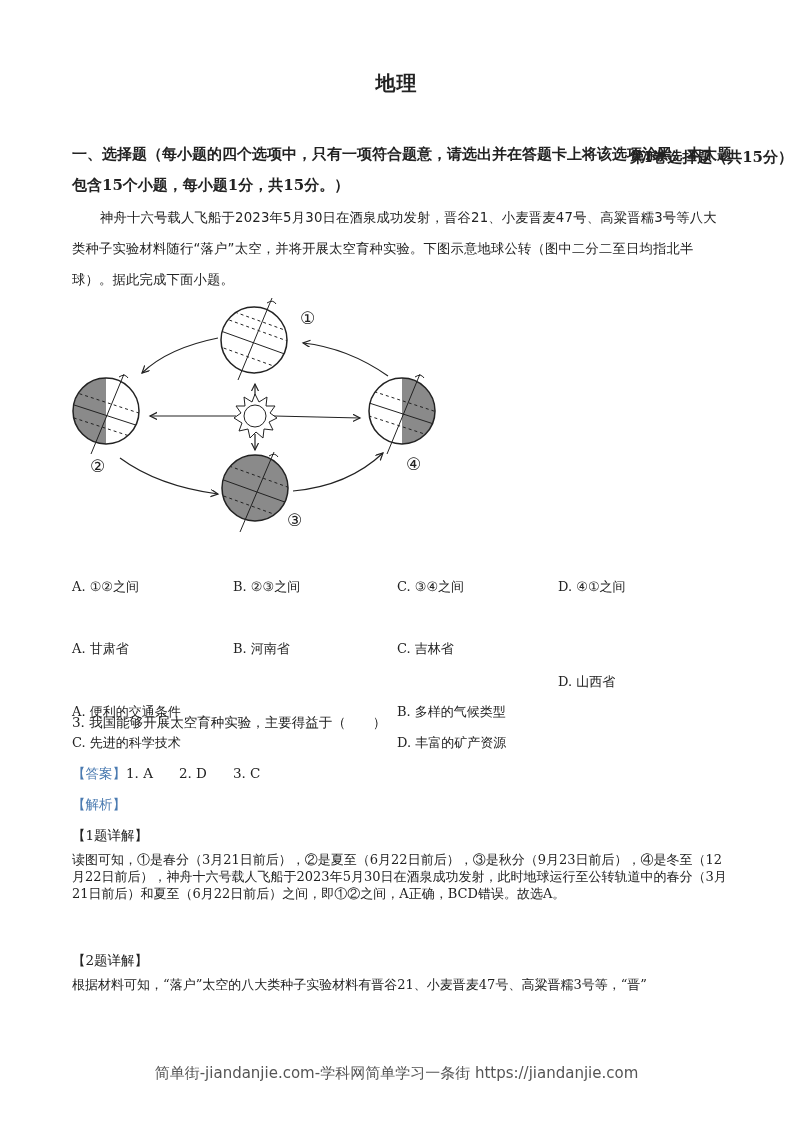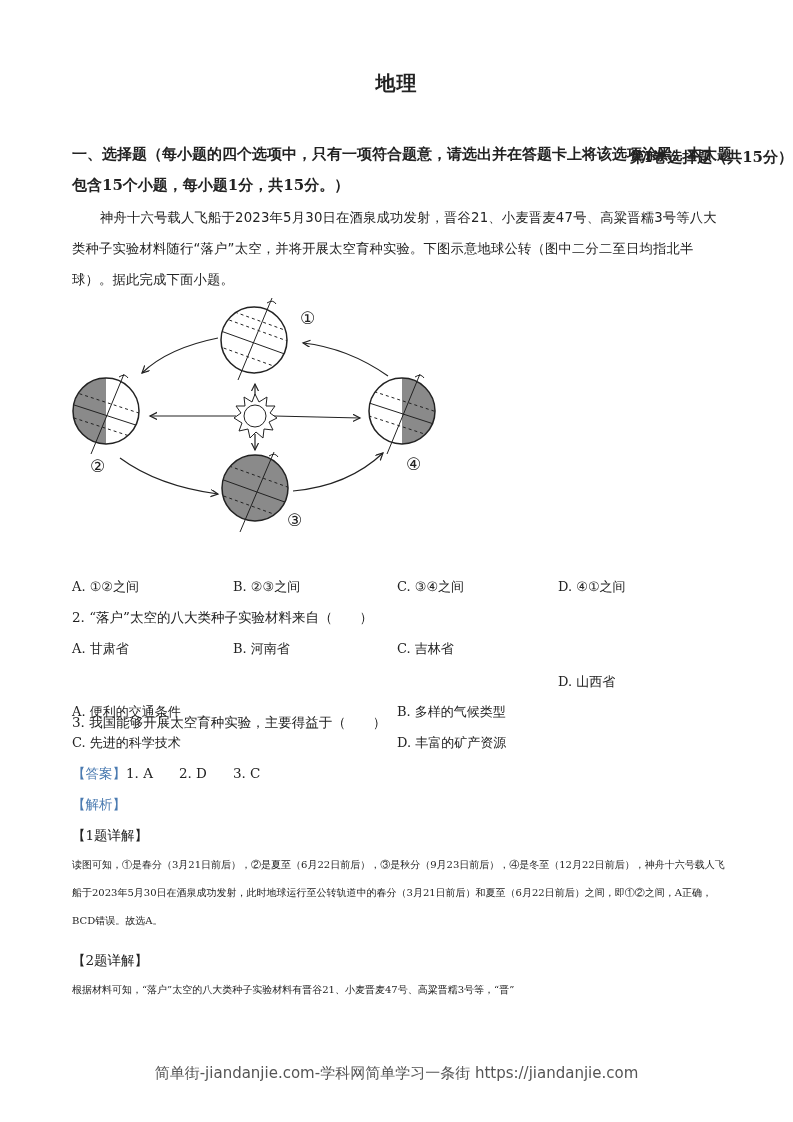--- a/index.html
+++ b/index.html
@@ -12,21 +12,21 @@
               font-size:15px; font-weight:bold;margin-top:40px; }
   .section-head { position:absolute; top:139px; left:72px; width:660px;
                   font-size:15px; font-weight:bold; line-height:31px; }
   .material { position:absolute; top:202px; left:72px; width:655px; font-size:13.3px;
               line-height:31px; text-indent:28px; font-family:"DejaVu Sans","Liberation Sans",sans-serif;
               letter-spacing:0.2px; }
   .figure { position:absolute; left:68px; top:298px; width:380px; height:240px; }
   .q { position:absolute; left:72px; font-size:13.5px; }
   .opt { position:absolute; font-size:13px; }
   .blue { color:#4a7ab0; }
-  .para { position:absolute; left:72px; width:655px; font-size:10px; line-height:28px; }
+  .para { position:absolute; left:72px; width:655px; font-size:13px; line-height:17px; }
   .footer { position:absolute; top:1064px; left:0; width:793px; text-align:center;
             font-family:"DejaVu Sans","Liberation Sans",sans-serif; font-size:15px; color:#555; }
 </style>
 </head>
 <body>
 
 <div class="page">
 
   <div class="title">地理</div>
   <div class="subtitle">第Ⅰ卷选择题（共15分）</div>
@@ -122,21 +122,20 @@
       <path d="M347,79 q6,-4 9,1" fill="none" stroke="#222" stroke-width="1"></path>
       <text x="338" y="172" font-size="17" font-family="DejaVu Sans, sans-serif" fill="#222">④</text>
     </g>
   </svg>
 
   <div class="opt" style="top:578px; left:72px;">A. ①②之间</div>
   <div class="opt" style="top:578px; left:233px;">B. ②③之间</div>
   <div class="opt" style="top:578px; left:397px;">C. ③④之间</div>
   <div class="opt" style="top:578px; left:558px;">D. ④①之间</div>
 
-  <div class="q" style="top:609px;">2. “落户”太空的八大类种子实验材料来自（　　）</div>
   <div class="opt" style="top:640px; left:72px;">A.  甘肃省</div>
   <div class="opt" style="top:640px; left:233px;">B.  河南省</div>
   <div class="opt" style="top:640px; left:397px;">C.  吉林省</div>
   <div class="opt" style="top:640px; left:558px;margin-top:33px;">D.  山西省</div>
 
   <div class="q" style="top:672px;margin-top:42px;">3. 我国能够开展太空育种实验，主要得益于（　　）</div>
   <div class="opt" style="top:703px; left:72px;">A.  便利的交通条件</div>
   <div class="opt" style="top:703px; left:397px;">B.  多样的气候类型</div>
   <div class="opt" style="top:734px; left:72px;">C.  先进的科学技术</div>
   <div class="opt" style="top:734px; left:397px;">D.  丰富的矿产资源</div>

